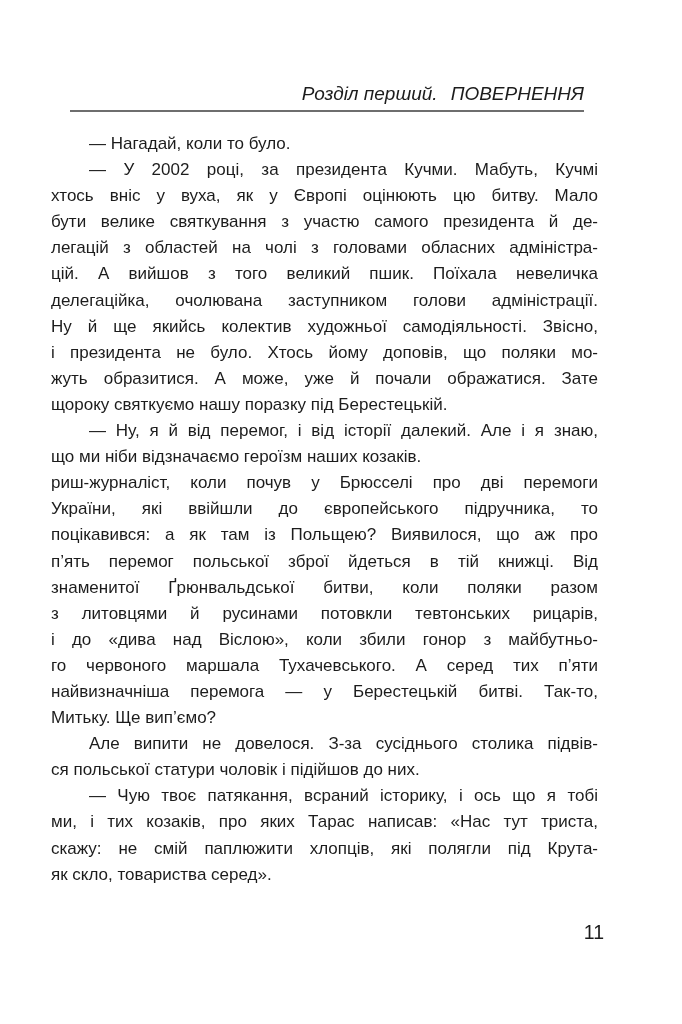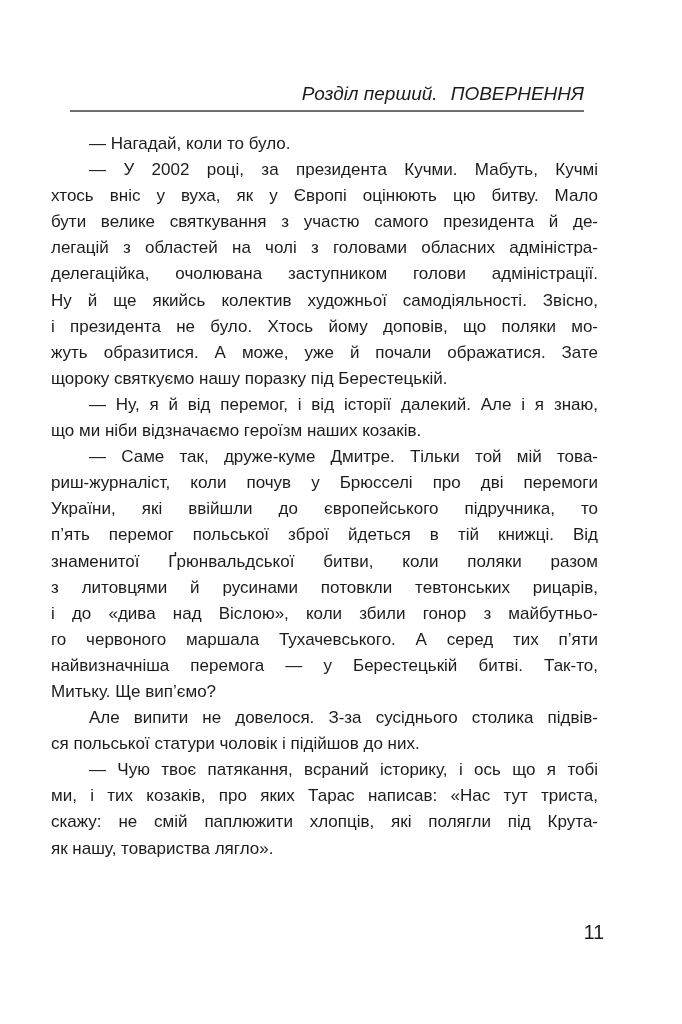--- a/index.html
+++ b/index.html
@@ -86,49 +86,50 @@
 
   <div class="body-text">
       <div class="paragraph">
         <div class="line para-start para-end">— Нагадай, коли то було.</div>
       </div>
       <div class="paragraph">
         <div class="line para-start">— У 2002 році, за президента Кучми. Мабуть, Кучмі</div>
         <div class="line">хтось вніс у вуха, як у Європі оцінюють цю битву. Мало</div>
         <div class="line">бути велике святкування з участю самого президента й де-</div>
         <div class="line">легацій з областей на чолі з головами обласних адміністра-</div>
+        <div class="line">цій. А вийшов з того великий пшик. Поїхала невеличка</div>
         <div class="line">делегаційка, очолювана заступником голови адміністрації.</div>
         <div class="line">Ну й ще якийсь колектив художньої самодіяльності. Звісно,</div>
         <div class="line">і президента не було. Хтось йому доповів, що поляки мо-</div>
         <div class="line">жуть образитися. А може, уже й почали ображатися. Зате</div>
         <div class="line para-end">щороку святкуємо нашу поразку під Берестецькій.</div>
       </div>
       <div class="paragraph">
         <div class="line para-start">— Ну, я й від перемог, і від історії далекий. Але і я знаю,</div>
         <div class="line para-end">що ми ніби відзначаємо героїзм наших козаків.</div>
       </div>
       <div class="paragraph">
-        <div class="line para-start">— Саме так, друже-куме Дмитре. Тільки той мій това-</div>
         <div class="line">риш-журналіст, коли почув у Брюсселі про дві перемоги</div>
         <div class="line">України, які ввійшли до європейського підручника, то</div>
+        <div class="line">поцікавився: а як там із Польщею? Виявилося, що аж про</div>
         <div class="line">п’ять перемог польської зброї йдеться в тій книжці. Від</div>
         <div class="line">знаменитої Ґрюнвальдської битви, коли поляки разом</div>
         <div class="line">з литовцями й русинами потовкли тевтонських рицарів,</div>
         <div class="line">і до «дива над Віслою», коли збили гонор з майбутньо-</div>
         <div class="line">го червоного маршала Тухачевського. А серед тих п’яти</div>
         <div class="line">найвизначніша перемога — у Берестецькій битві. Так-то,</div>
         <div class="line para-end">Митьку. Ще вип’ємо?</div>
       </div>
       <div class="paragraph">
         <div class="line para-start">Але випити не довелося. З-за сусіднього столика підвів-</div>
         <div class="line para-end">ся польської статури чоловік і підійшов до них.</div>
       </div>
       <div class="paragraph">
         <div class="line para-start">— Чую твоє патякання, всраний історику, і ось що я тобі</div>
         <div class="line">ми, і тих козаків, про яких Тарас написав: «Нас тут триста,</div>
         <div class="line">скажу: не смій паплюжити хлопців, які полягли під Крута-</div>
-        <div class="line para-end">як нашу, товариства лягло».</div>
+        <div class="line para-end">як скло, товариства серед».</div>
       </div>
     </div>
 
   <div class="folio">11</div>
 
 </div>
 
 </body></html>

